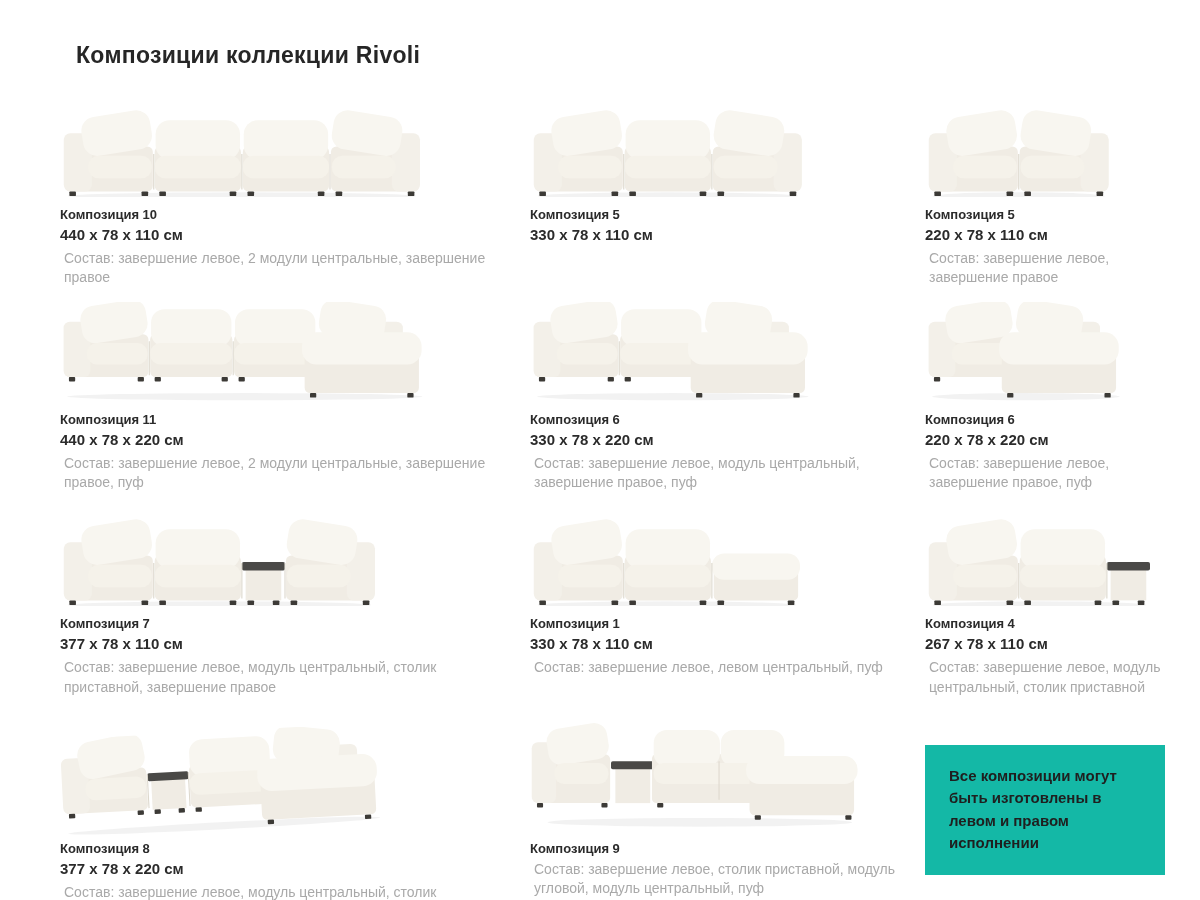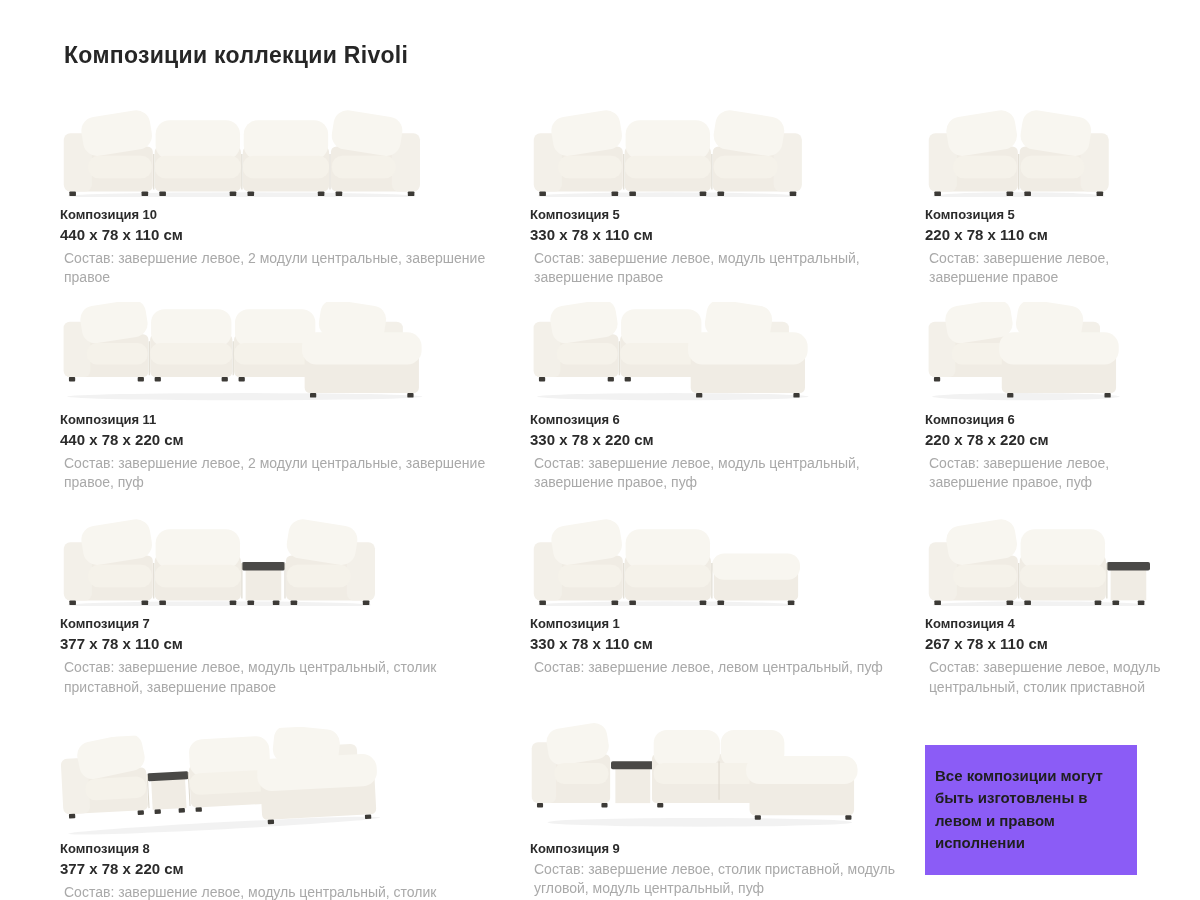--- a/index.html
+++ b/index.html
@@ -3,40 +3,40 @@
 <meta charset="utf-8">
 <style>
   html,body{margin:0;padding:0;background:#ffffff;}
   body{
     width:1200px;height:900px;overflow:hidden;
     font-family:"Liberation Sans",sans-serif;color:#2d2d2d;
   }
   .page{padding:42px 30px 0 60px;}
   .page-title{
     font-size:23px;font-weight:700;letter-spacing:.3px;
-    margin:0 0 28px 4px;color:#262626;
+    margin:0 0 28px 16px;color:#262626;
   }
   .grid{
     display:grid;
     grid-template-columns:450px 375px 245px;
     column-gap:20px;row-gap:10px;
   }
   .cell{min-height:185px;}
   .fig{
     height:100px;display:flex;align-items:flex-end;justify-content:flex-start;
     margin-bottom:10px;
   }
   .row4 .fig{height:120px;}
   .tilt svg{transform:rotate(-3deg);transform-origin:50% 80%;}
   .comp-name{font-size:13px;font-weight:700;margin:0 0 4px 0;color:#2b2b2b;}
   .comp-dims{font-size:15px;font-weight:700;margin:0 0 6px 0;color:#2b2b2b;}
   .comp-desc{font-size:14px;line-height:1.38;color:#a9a9a9;margin:4px;}
   .note{
-    background:#8b5cf6;margin-top:34px;
-    padding:20px 10px;max-width:192px;
+    background:#14b8a6;margin-top:34px;
+    padding:20px 24px;max-width:192px;
     font-size:15px;font-weight:600;line-height:1.5;color:#1f1f1f;
   }
   svg{display:block;}
 </style>
 </head>
 <body>
 
 <div class="page">
   <h1 class="page-title">Композиции коллекции Rivoli</h1>
 
@@ -97,21 +97,20 @@
             <rect x="196" y="12" width="74" height="42" rx="15" fill="#f8f6f0" transform="rotate(9 266 34)"></rect>
             <rect x="196" y="52" width="68" height="24" rx="11" fill="#f5f2ea"></rect>
             <rect x="200" y="90" width="7" height="5" rx="1" fill="#3c3a36"></rect>
             <rect x="277" y="90" width="7" height="5" rx="1" fill="#3c3a36"></rect>
             <line x1="100" y1="50" x2="100" y2="88" stroke="#ddd8cd" stroke-width="1.2"></line>
             <line x1="194" y1="50" x2="194" y2="88" stroke="#ddd8cd" stroke-width="1.2"></line>
           </svg>
         </div>
       <h3 class="comp-name">Композиция 5</h3>
       <div class="comp-dims">330 x 78 x 110 см</div>
-      <p class="comp-desc">Состав: завершение левое, модуль центральный, завершение правое</p>
     </div>
     <div class="cell">
       <div class="fig">
           <svg viewBox="0 0 200 96" height="90">
             <ellipse cx="100" cy="95" rx="92" ry="4" fill="rgba(0,0,0,0.05)"></ellipse>
             <rect x="5" y="42" width="94" height="48" rx="6" fill="#f0ece4"></rect>
             <rect x="4" y="28" width="30" height="62" rx="7" fill="#f3f0e9"></rect>
             <rect x="24" y="12" width="74" height="42" rx="15" fill="#f8f6f0" transform="rotate(-9 28 34)"></rect>
             <rect x="30" y="52" width="68" height="24" rx="11" fill="#f5f2ea"></rect>
             <rect x="10" y="90" width="7" height="5" rx="1" fill="#3c3a36"></rect>

